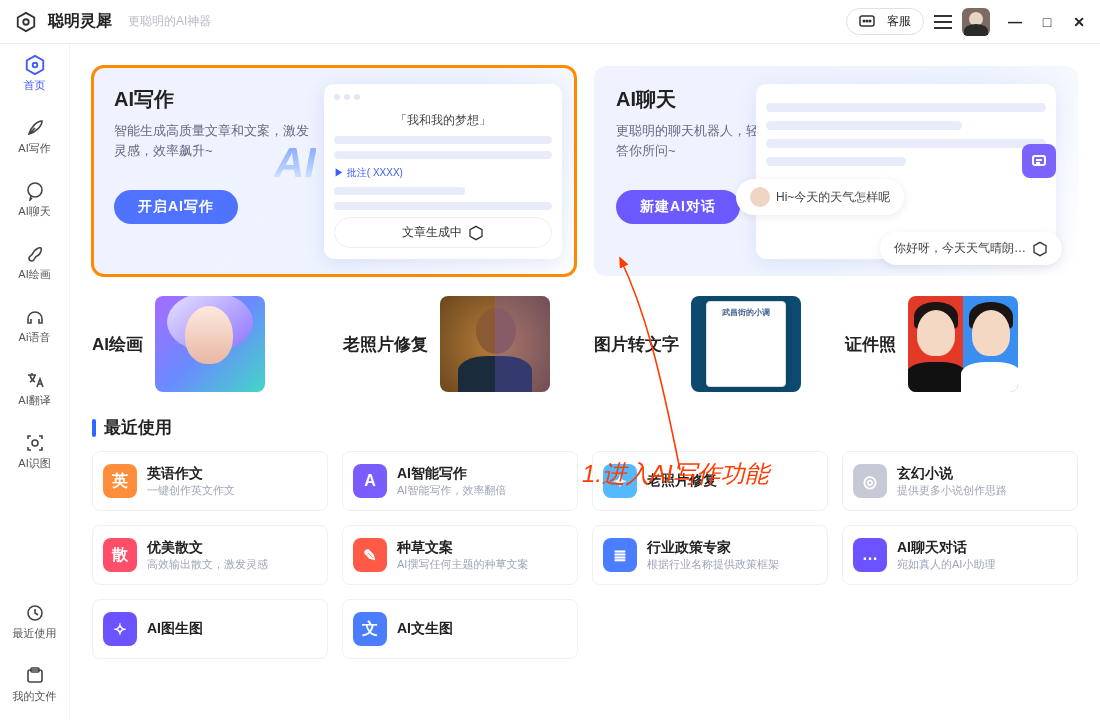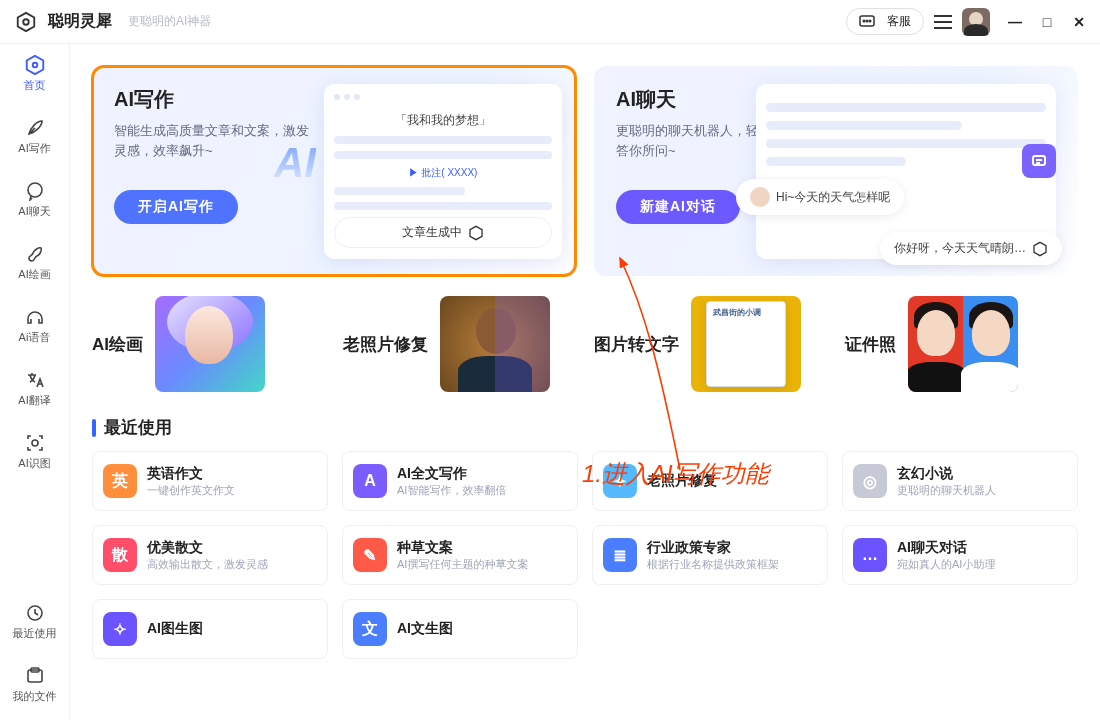--- a/index.html
+++ b/index.html
@@ -32,42 +32,42 @@
 .hero p { font-size:13px; color:#666a80; line-height:1.5; max-width:200px; }
 .hero .cta { margin-top:30px; display:inline-block; background:#3a66ff; color:#fff; padding:8px 24px; border-radius:30px; font-size:14px; letter-spacing:1px; cursor:pointer; font-weight:600;}
 .hero.w .cta { background:#4f73ff; }
 .hero.c .cta { background:#6d5aff; }
 .hero .preview { position:absolute; right:14px; top:18px; width:238px; height:175px; background:#fff; border-radius:10px; box-shadow:0 4px 20px rgba(80,100,200,.15); padding:10px; }
 .preview .pv-bar{height:8px;display:flex;gap:4px;margin-bottom:10px;}
 .preview .pv-bar i{width:6px;height:6px;border-radius:50%;background:#e3e6f4;display:block;}
 .preview .pv-line{height:8px;background:#e8ecfa;border-radius:4px;margin:7px 0;}
 .preview .pv-line.s{width:60%;}
 .preview .pv-title{font-size:12px;color:#444;text-align:center;margin-bottom:6px;}
-.preview .pv-note{font-size:10px;color:#3d5cff;text-align:center;margin:4px 0;}
+.preview .pv-note{font-size:10px;color:#3d5cff;text-align:left;margin:4px 0;}
 .preview .pv-gen{display:flex;align-items:center;justify-content:center;gap:6px;font-size:12px;color:#333;background:#fff;border:1px solid #eee;border-radius:20px;padding:6px;margin-top:6px;}
 .ai-badge{position:absolute;left:-50px;top:55px;font-size:42px;font-weight:800;background:linear-gradient(180deg,#7aa0ff,#b4cdff 60%,transparent);-webkit-background-clip:text;color:transparent;font-style:italic;}
 .chat-area{position:absolute;right:22px;top:18px;width:300px;height:175px;}
 .chat-bg{position:absolute;inset:0;background:#fff;border-radius:10px;box-shadow:0 4px 20px rgba(80,100,200,.12);padding:10px;}
 .chat-bg .pv-line{height:9px;background:#e8ecfa;border-radius:5px;margin:9px 0;}
 .bubble{position:absolute;background:#fff;border-radius:20px;padding:8px 14px;font-size:12px;color:#444;box-shadow:0 2px 10px rgba(0,0,0,.08);display:flex;align-items:center;gap:6px;}
 .bubble .mini-av{width:20px;height:20px;border-radius:50%;background:#f0d6c2;display:inline-block;}
 .chat-send{position:absolute;right:0;top:60px;width:34px;height:34px;background:#7b63ff;border-radius:8px;display:flex;align-items:center;justify-content:center;}
 .hero.highlight{outline:3px solid #ff8a00;outline-offset:-2px;}
 .feature-row{display:flex;gap:18px;margin-top:20px;}
 .feat{flex:1;display:flex;align-items:center;gap:12px;cursor:pointer;}
 .feat .ft-title{font-weight:700;font-size:17px;}
 .feat .ft-img{width:110px;height:96px;border-radius:8px;overflow:hidden;position:relative;}
 .feat.paint .ft-img{background:linear-gradient(135deg,#a66cff,#6a8bff,#43d6c6);}
 .feat.paint .ft-img .face{position:absolute;top:10px;left:30px;width:48px;height:58px;border-radius:50% 50% 45% 45%;background:linear-gradient(180deg,#fde8de,#e8b8a4);}
 .feat.paint .ft-img .hair{position:absolute;top:-4px;left:12px;width:86px;height:60px;border-radius:50%;background:linear-gradient(140deg,#e8e4ff,#8d72ff);}
 .feat.photo .ft-img{background:radial-gradient(circle,#b87e3a,#6a471e);}
 .feat.photo .ft-img .head{position:absolute;top:12px;left:36px;width:40px;height:46px;border-radius:50%;background:#8a5a35;}
 .feat.photo .ft-img .torso{position:absolute;bottom:0;left:18px;width:74px;height:36px;border-radius:40% 40% 0 0;background:#1a2c3c;}
 .feat.photo .ft-img::after{content:"";position:absolute;inset:0;left:50%;background:rgba(130,100,255,.25);}
-.feat.ocr .ft-img{background:#eab308;display:flex;align-items:center;justify-content:center;}
+.feat.ocr .ft-img{background:#0c4a6e;display:flex;align-items:center;justify-content:center;text-align:center;}
 .feat.ocr .doc{width:80px;height:86px;background:#fff;border:1px solid #d9dce8;border-radius:4px;padding:6px;font-size:8px;color:#43608e;line-height:1.3;box-shadow:0 2px 8px rgba(0,0,0,.1);}
 .feat.id .ft-img{background:linear-gradient(90deg,#e33929 50%,#3a8ef0 50%);display:flex;}
 .feat.id .person{flex:1;position:relative;}
 .feat.id .phead{position:absolute;top:14px;left:50%;transform:translateX(-50%);width:38px;height:46px;border-radius:50% 50% 42% 42%;background:#f5d8c4;}
 .feat.id .phair{position:absolute;top:6px;left:50%;transform:translateX(-50%);width:44px;height:28px;border-radius:50% 50% 20% 20%;background:#1a1512;}
 .feat.id .pbody{position:absolute;bottom:0;left:50%;transform:translateX(-50%);width:60px;height:30px;background:#111;border-radius:40% 40% 0 0;}
 .section-h{display:flex;align-items:center;gap:8px;margin:24px 0 12px;font-size:17px;font-weight:700;}
 .section-h::before{content:"";width:4px;height:18px;background:#2f68ff;border-radius:2px;display:block;}
 .cards{display:grid;grid-template-columns:repeat(4,1fr);gap:14px;}
 .card{background:#fff;border:1px solid #eef0f5;border-radius:8px;padding:12px 10px;display:flex;align-items:center;gap:10px;cursor:pointer;}
@@ -315,35 +315,35 @@
         <div class="card">
           <div class="cic" style="background:#ff8e3c">英</div>
   <div class="ctext">
             <div class="ct">英语作文</div>
             <div class="cs">一键创作英文作文</div>
           </div>
         </div>
         <div class="card">
           <div class="cic" style="background:#7a5cff">A</div>
   <div class="ctext">
-            <div class="ct">AI全文写作</div>
+            <div class="ct">AI智能写作</div>
             <div class="cs">AI智能写作，效率翻倍</div>
           </div>
         </div>
         <div class="card">
           <div class="cic" style="background:#55b9ff">✦</div>
   <div class="ctext">
             <div class="ct">老照片修复</div>
           </div>
         </div>
         <div class="card">
           <div class="cic" style="background:#c7cad6">◎</div>
   <div class="ctext">
             <div class="ct">玄幻小说</div>
-            <div class="cs">更聪明的聊天机器人</div>
+            <div class="cs">提供更多小说创作思路</div>
           </div>
         </div>
         <div class="card">
           <div class="cic" style="background:#ff4e6a">散</div>
   <div class="ctext">
             <div class="ct">优美散文</div>
             <div class="cs">高效输出散文，激发灵感</div>
           </div>
         </div>
         <div class="card">

